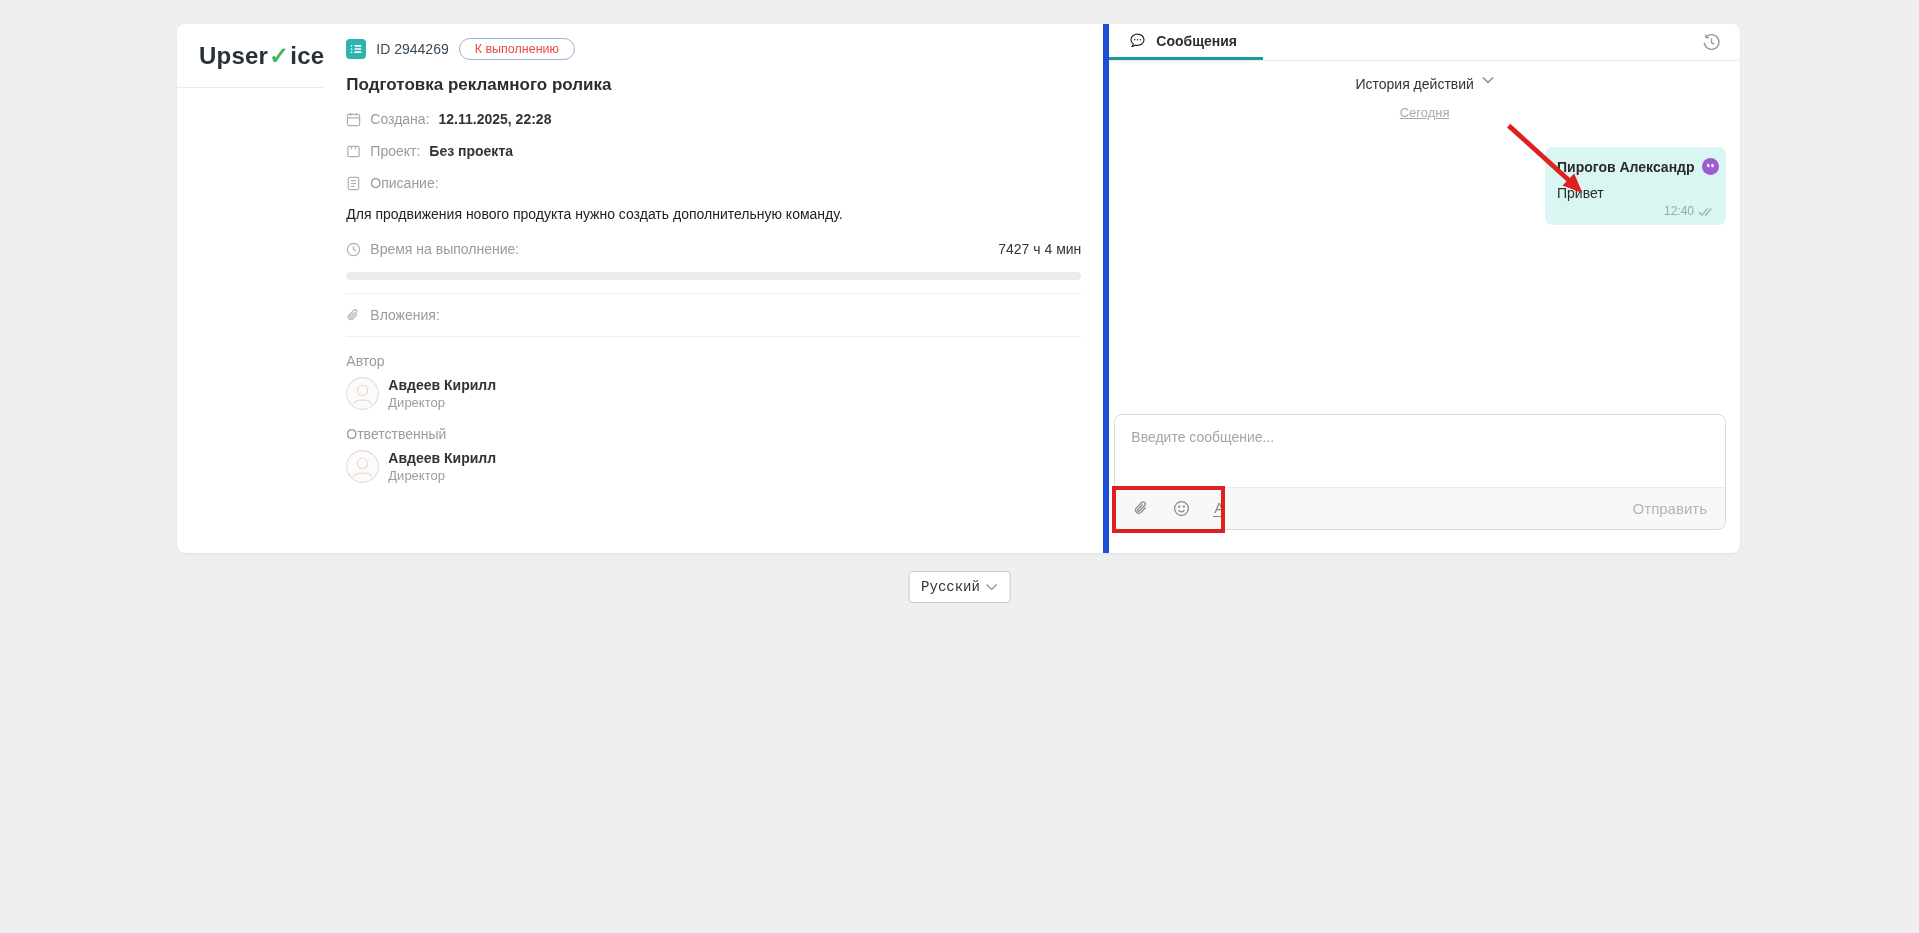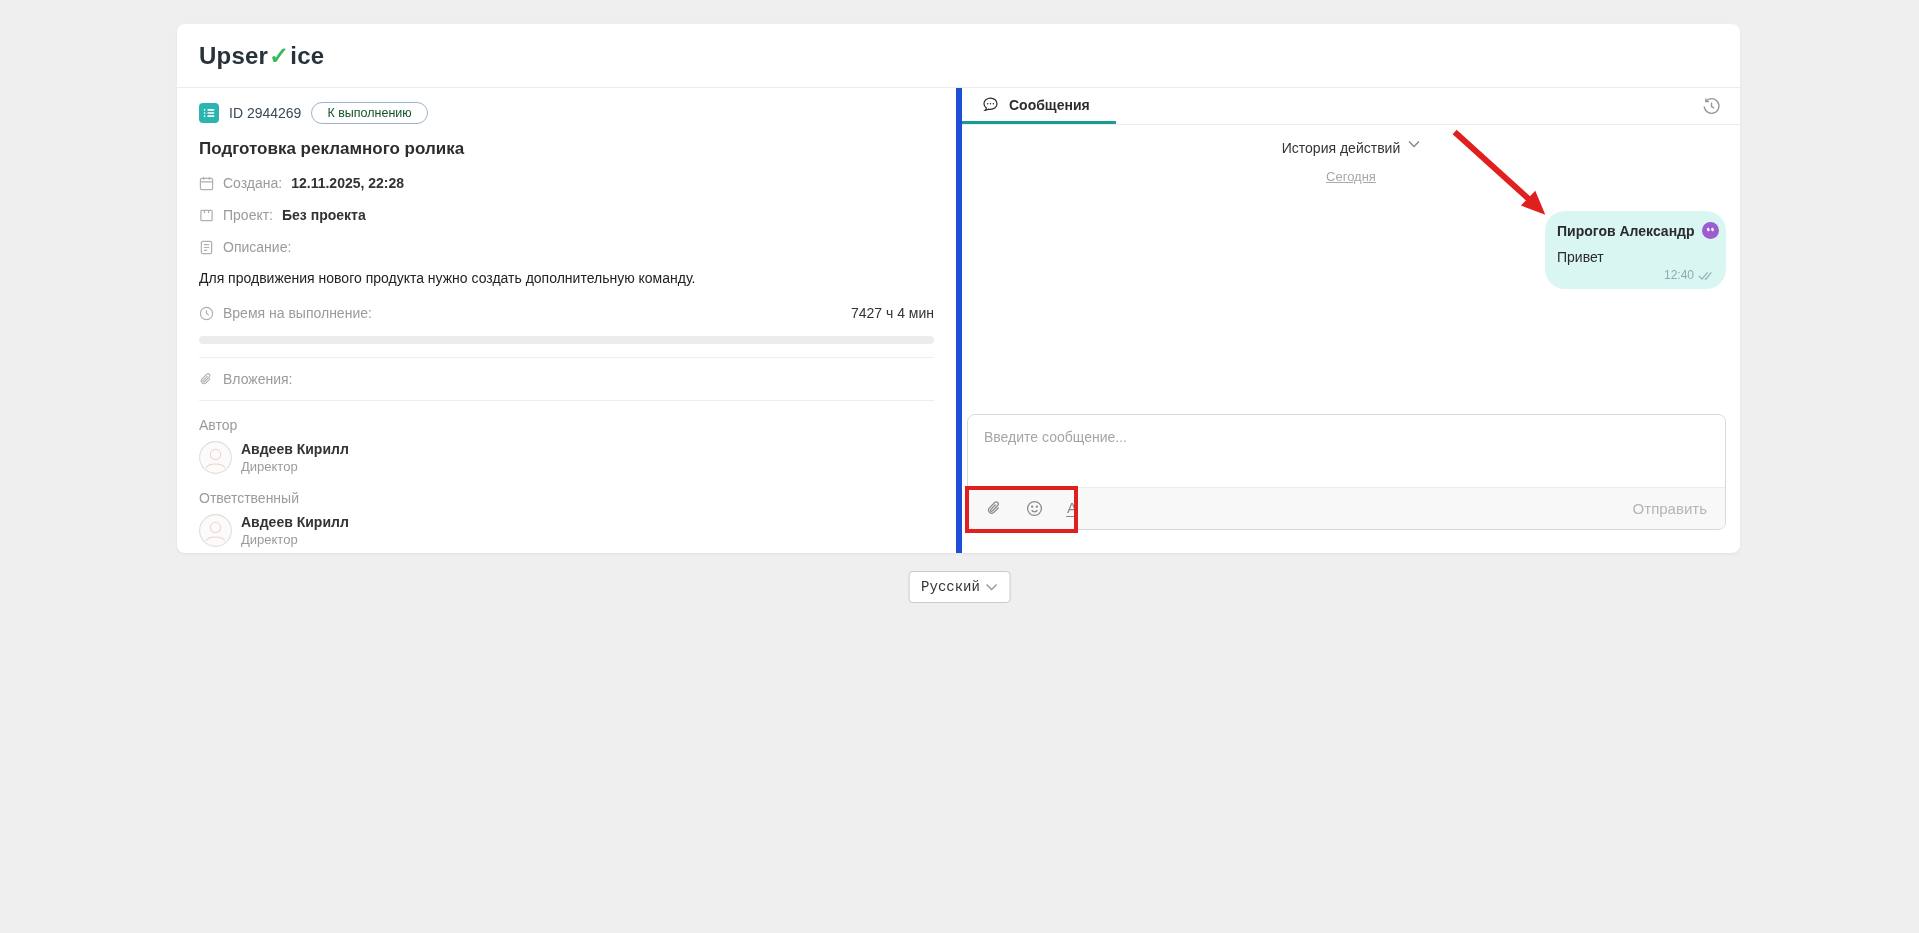--- a/index.html
+++ b/index.html
@@ -2,33 +2,33 @@
 <html><head>
 <meta charset="utf-8">
 <style>
   * { margin:0; padding:0; box-sizing:border-box; }
   html,body { width:1919px; height:933px; overflow:hidden; }
   body { font-family:"Liberation Sans", sans-serif; background:#efefef; color:#333; }
 
   .card {
     position:absolute; left:177px; top:24px; width:1563px; height:529px;
     background:#fff; border-radius:8px; box-shadow:0 1px 3px rgba(0,0,0,.06);
-    display:flex; flex-direction:column;
+    display:flex; flex-direction:row;
   }
   .card-header { height:64px; display:flex; align-items:center; padding-left:22px; border-bottom:1px solid #ececec; flex:0 0 64px; }
   .logo { font-size:24px; font-weight:700; color:#26333a; letter-spacing:.2px; }
   .logo .logo-check { color:#3cb95c; font-weight:900; padding:0 1px; }
 
   .card-body { flex:1; display:flex; min-height:0; }
 
   
   .left-panel { width:785px; flex:0 0 785px; border-right:6px solid #1d4ed8; padding:12px 22px 0 22px; }
   .id-row { display:flex; align-items:center; gap:10px; margin-top:2px; }
   .id-text { font-size:14px; color:#3b4a56; }
-  .status-badge { font-size:12.5px; color:#14532d; border:1px solid #9db4cc; border-radius:999px; padding:3px 15px; cursor:pointer; background:#fff; }
+  .status-badge { font-size:12.5px; color:#ef4444; border:1px solid #9db4cc; border-radius:999px; padding:3px 15px; cursor:pointer; background:#fff; }
   .task-title { font-size:17px; font-weight:700; color:#2d2d2d; margin-top:15px; }
   .field-row { display:flex; align-items:center; gap:9px; margin-top:16px; font-size:14px; }
   .field-label { color:#9b9b9b; }
   .field-value { color:#333; font-weight:600; }
   .desc-text { margin-top:15px; font-size:14px; color:#222; }
   .time-row { display:flex; align-items:center; gap:9px; margin-top:19px; font-size:14px; }
   .time-value { margin-left:auto; color:#333; }
   .progress-bar { margin-top:15px; height:8px; background:#ececec; border-radius:4px; }
   .divider { border-top:1px solid #eee; margin-top:13px; }
   .attach-row { display:flex; align-items:flex-end; gap:9px; margin-top:13px; font-size:14px; padding-bottom:13px; border-bottom:1px solid #eee; }
@@ -41,21 +41,21 @@
   
   .right-panel { flex:1; display:flex; flex-direction:column; min-width:0; }
   .tab-row { flex:0 0 36px; display:flex; align-items:center; border-bottom:1px solid #ececec; }
   .tab { height:36px; display:flex; align-items:center; gap:10px; padding:0 26px 0 20px; min-width:126px;
          border-bottom:3px solid #1a9c96; font-size:14px; font-weight:700; color:#2d2d2d; cursor:pointer;text-align:right; }
   .history-icon { margin-left:auto; margin-right:18px; cursor:pointer; display:flex; }
 
   .chat-body { flex:1; position:relative; display:flex; flex-direction:column; min-height:0; }
   .history-dropdown { margin:15px auto 0; display:flex; align-items:flex-start; gap:8px; font-size:14px; color:#333; cursor:pointer; }
   .day-divider { margin:13px auto 0; font-size:13px; color:#a9a9a9;text-decoration:underline; }
-  .bubble { align-self:flex-end; margin:27px 14px 0 0; width:181px; background:#d9f6f2; border-radius:20px; padding:11px 12px 7px 12px; }
+  .bubble { align-self:flex-end; margin:27px 14px 0 0; width:181px; background:#d9f6f2; border-radius:8px; padding:11px 12px 7px 12px; }
   .bubble-header { display:flex; align-items:center; gap:7px; }
   .bubble-sender { font-size:14px; font-weight:700; color:#2b2b2b; white-space:nowrap; }
   .bubble-text { margin-top:10px; font-size:14px; color:#2b2b2b; }
   .bubble-time { margin-top:3px; display:flex; justify-content:flex-end; align-items:center; gap:4px; font-size:12px; color:#93a9ad; }
 
   .arrow-overlay { position:absolute; left:0; top:0; width:100%; height:100%; pointer-events:none; z-index:5; }
 
   .input-box { position:relative; margin:0 14px 23px 5px; height:116px; border:1px solid #d9d9d9; border-radius:8px;
                display:flex; flex-direction:column; background:#fff; }
   .input-box textarea { flex:1; border:none; outline:none; resize:none; border-radius:8px 8px 0 0;

